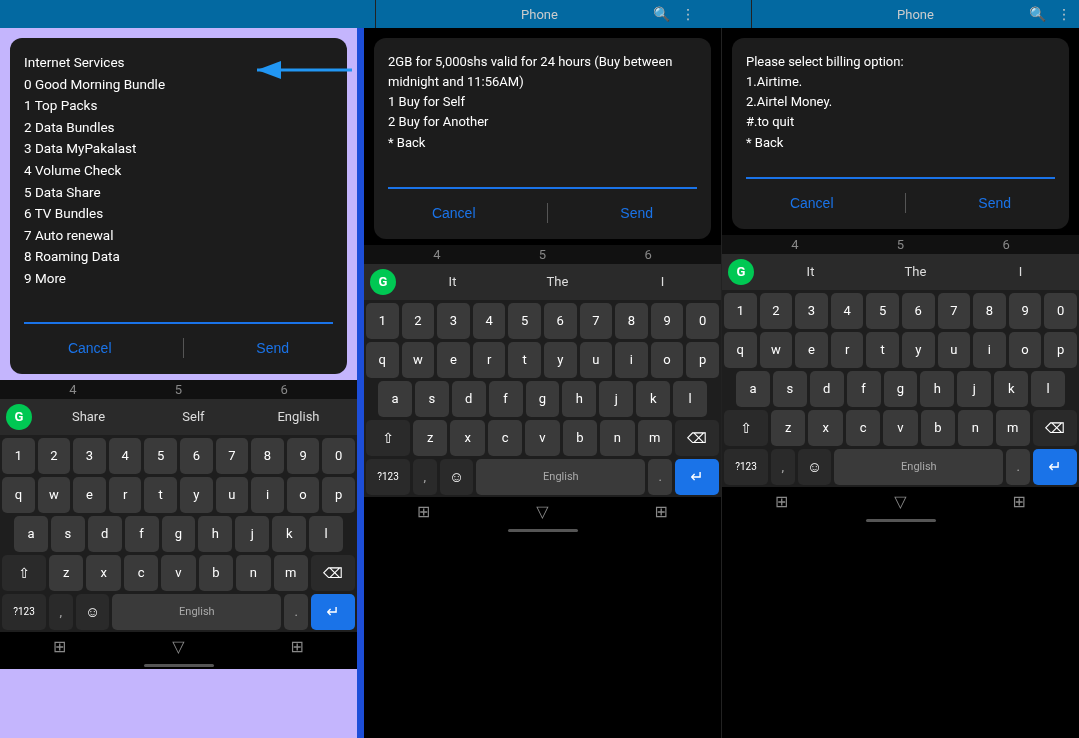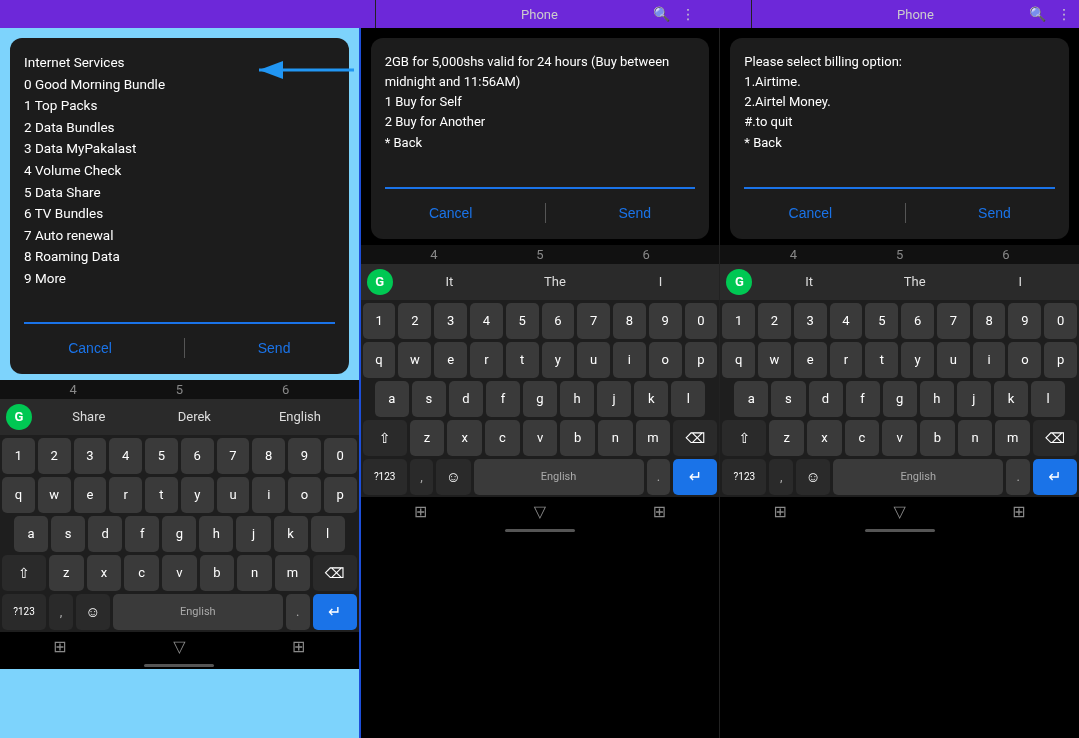--- a/index.html
+++ b/index.html
@@ -11,21 +11,21 @@
       display: flex;
       flex-direction: column;
       overflow: hidden;
     }
   </style>
 </head>
 <body>
 
 <div style="display:flex; flex-direction:column; width:1079px; height:738px; background:#000; overflow:hidden;">
 
-  <div style="display:flex; height:28px; background:#6d28d9;gap:48px;">
+  <div style="display:flex; height:28px; background:#0369a1;gap:48px;">
 
     <div style="flex:1; display:flex; align-items:center; justify-content:center; position:relative;">
     </div>
 
     <div style="flex:1; display:flex; align-items:center; justify-content:center; position:relative; border-left:1px solid #222;">
       <span style="color:#ccc; font-size:13px;">Phone</span>
       <div style="position:absolute; right:8px; display:flex; gap:10px;">
         <span style="color:#ccc; font-size:14px;">🔍</span>
         <span style="color:#ccc; font-size:14px;">⋮</span>
       </div>
@@ -35,21 +35,21 @@
       <span style="color:#ccc; font-size:13px;">Phone</span>
       <div style="position:absolute; right:8px; display:flex; gap:10px;">
         <span style="color:#ccc; font-size:14px;">🔍</span>
         <span style="color:#ccc; font-size:14px;">⋮</span>
       </div>
     </div>
   </div>
 
   <div style="display:flex; flex:1; overflow:hidden;">
 
-    <div style="flex:1; display:flex; flex-direction:column; background:#7dd3fc; border-right:2px solid #1d4ed8;">
+    <div style="flex:1; display:flex; flex-direction:column; background:#c4b5fd; border-right:7px solid #1d4ed8;">
 
       <div style="background:#1c1c1c; border-radius:12px; margin:10px 10px 6px 10px; padding:14px; color:#fff; font-size:13.5px; line-height:1.6; position:relative; flex-shrink:0;">
         
         <svg width="110" height="40" style="position:absolute; top:12px; right:-10px; pointer-events:none;" viewBox="0 0 110 40">
           <defs>
             <marker id="arrowhead" markerWidth="8" markerHeight="6" refX="8" refY="3" orient="auto">
               <polygon points="0 0, 8 3, 0 6" fill="#2196F3"></polygon>
             </marker>
           </defs>
           <line x1="105" y1="20" x2="10" y2="20" stroke="#2196F3" stroke-width="3" marker-end="url(#arrowhead)"></line>
@@ -75,21 +75,21 @@
 
       <div style="display:flex; justify-content:space-around; padding:2px 20px; background:#111; flex-shrink:0;">
         <span style="color:#888; font-size:13px;">4</span>
         <span style="color:#888; font-size:13px;">5</span>
         <span style="color:#888; font-size:13px;">6</span>
       </div>
 
       <div style="display:flex; align-items:center; background:#2a2a2a; height:36px; padding:0 6px; flex-shrink:0;">
         <div style="width:26px; height:26px; border-radius:50%; background:#00c853; color:#fff; display:flex; align-items:center; justify-content:center; font-size:13px; font-weight:bold; margin-right:4px; flex-shrink:0;">G</div>
         <span style="flex:1; text-align:center; color:#ddd; font-size:13px;">Share</span>
-        <span style="flex:1; text-align:center; color:#ddd; font-size:13px;">Derek</span>
+        <span style="flex:1; text-align:center; color:#ddd; font-size:13px;">Self</span>
         <span style="flex:1; text-align:center; color:#ddd; font-size:13px;">English</span>
       </div>
 
       <div style="background:#1e1e1e; padding:3px 2px 2px; flex-shrink:0;">
 
         <div style="display:flex; justify-content:center; gap:3px; margin-bottom:3px;">
           <div style="background:#3a3a3a; border-radius:5px; color:#fff; font-size:13px; min-width:0; height:36px; display:flex; align-items:center; justify-content:center; flex:1; cursor:pointer;">1</div>
           <div style="background:#3a3a3a; border-radius:5px; color:#fff; font-size:13px; min-width:0; height:36px; display:flex; align-items:center; justify-content:center; flex:1; cursor:pointer;">2</div>
           <div style="background:#3a3a3a; border-radius:5px; color:#fff; font-size:13px; min-width:0; height:36px; display:flex; align-items:center; justify-content:center; flex:1; cursor:pointer;">3</div>
           <div style="background:#3a3a3a; border-radius:5px; color:#fff; font-size:13px; min-width:0; height:36px; display:flex; align-items:center; justify-content:center; flex:1; cursor:pointer;">4</div>
@@ -249,21 +249,21 @@
         <span style="color:#888; font-size:16px;">⊞</span>
       </div>
       <div style="display:flex; justify-content:center; padding:2px 0; background:#000;">
         <div style="width:70px; height:3px; background:#555; border-radius:2px;"></div>
       </div>
     </div>
 
     <div style="flex:1; display:flex; flex-direction:column; background:#000;">
 
       <div style="background:#1c1c1c; border-radius:12px; margin:10px 10px 6px 10px; padding:14px; color:#fff; font-size:13px; line-height:1.55; flex-shrink:0;">
-        <div style="white-space:pre-line; margin-bottom:10px;">Please select billing option:
+        <div style="white-space:pre-line; ">Please select billing option:
 1.Airtime.
 2.Airtel Money.
 #.to quit
 * Back</div>
         <input type="text" style="width: 100%; background: transparent; border-top: none; border-right: none; border-left: none; border-image: initial; border-bottom: 2px solid rgb(26, 115, 232); color: rgb(255, 255, 255); font-size: 14px; outline: none; padding: 4px 0px; margin-bottom: 8px;" value="">
         <div style="display:flex; justify-content:space-around; align-items:center; padding-top:4px;">
           <button style="background:none; border:none; color:#1a73e8; font-size:14px; cursor:pointer; padding:4px 16px; font-weight:500;">Cancel</button>
           <div style="width:1px; height:20px; background:#555;"></div>
           <button style="background:none; border:none; color:#1a73e8; font-size:14px; cursor:pointer; padding:4px 16px; font-weight:500;">Send</button>
         </div>

